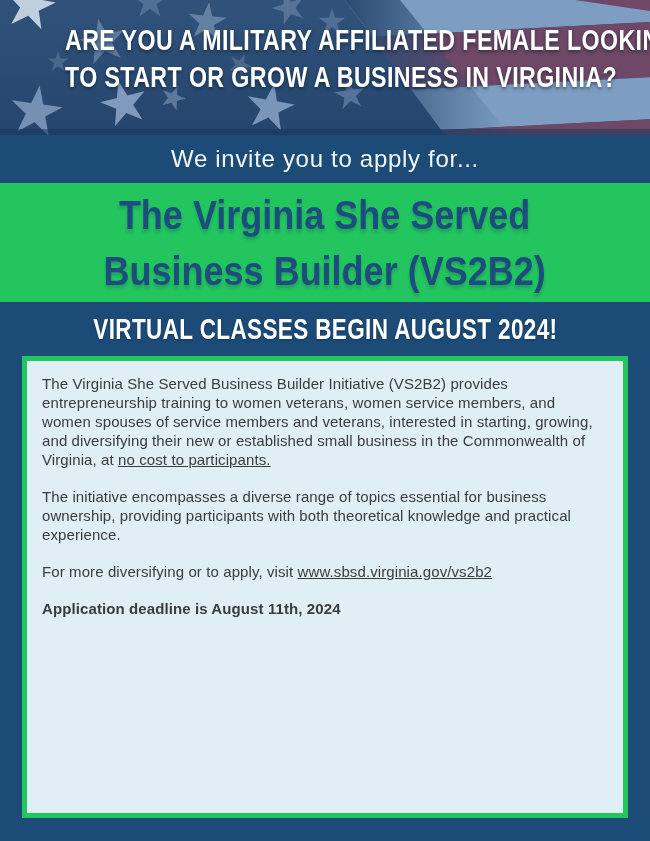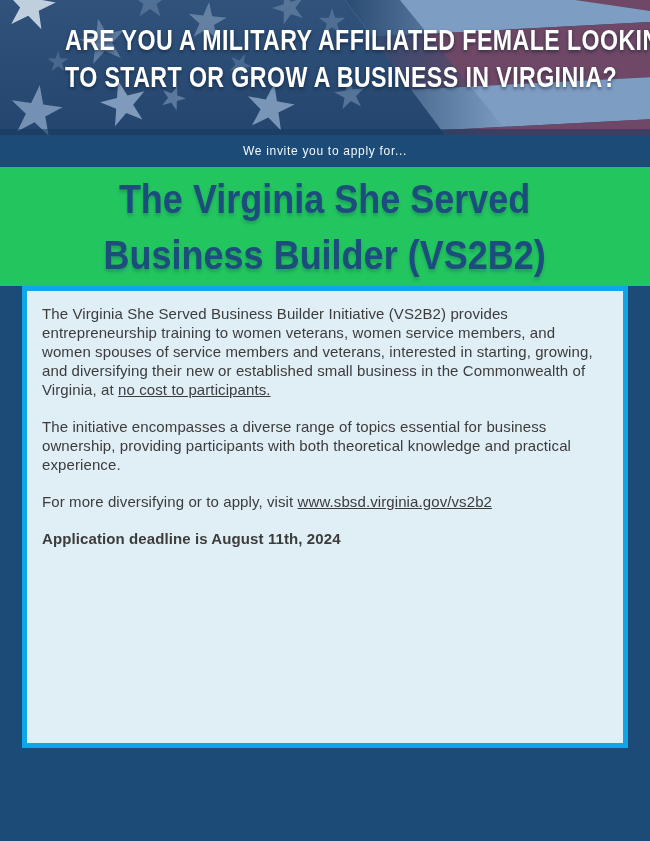--- a/index.html
+++ b/index.html
@@ -11,42 +11,42 @@
   .flag-banner{position:relative;height:135px;overflow:hidden;}
   .flag-banner svg{position:absolute;left:0;top:0;width:650px;height:135px;display:block;}
   .headline{
     position:absolute;left:0;right:0;top:22px;margin:0;text-align:center;
     color:#ffffff;font-weight:bold;font-size:29px;line-height:37px;
     transform:scaleX(0.80);transform-origin:50% 50%;letter-spacing:0.5px;
     text-shadow:0 2px 4px rgba(10,25,45,0.55);white-space:nowrap;
   }
   
   .invite-band{
-    height:32px;background:#1b4b76;display:flex;align-items:center;justify-content:center;
-    color:#f2f7fb;font-size:12px;letter-spacing:0.7px;font-weight:400;
+    height:48px;background:#1b4b76;display:flex;align-items:center;justify-content:center;
+    color:#f2f7fb;font-size:24px;letter-spacing:0.7px;font-weight:400;
   }
   
   .title-area{
     height:119px;background:#22c55e;display:flex;align-items:center;justify-content:center;
   }
   .program-title{
     margin:0;color:#1c4d7c;font-size:40px;font-weight:bold;line-height:56px;text-align:center;
     transform:scaleX(0.90);transform-origin:50% 50%;white-space:nowrap;
     text-shadow:0 3px 3px rgba(28,60,100,0.25);
   }
   
   .bottom-section{background:#1b4b76;height:539px;box-sizing:border-box;}
   .classes-banner{
     height:54px;display:flex;align-items:center;justify-content:center;
     color:#ffffff;font-size:30px;font-weight:bold;letter-spacing:0.5px;
   }
   .classes-banner .squeeze{transform:scaleX(0.75);transform-origin:50% 50%;white-space:nowrap;
     text-shadow:0 1px 2px rgba(10,25,45,0.35);}
   .info-box{
-    margin:0 22px;background:#e0eef6;border:5px solid #0ea5e9;height:462px;
+    margin:0 22px;background:#e0eef6;border:5px solid #22c55e;height:462px;
     box-sizing:border-box;padding:13px 15px 8px 15px;
     color:#3c3c3c;font-size:15px;line-height:19px;letter-spacing:0.1px;
   }
   .info-box p{margin:0 0 18px 0;}
   .info-box p:last-child{margin-bottom:0;}
   .u{text-decoration:underline;color:inherit;cursor:pointer;}
   .deadline{font-weight:bold;}
 </style>
 </head>
 <body>
@@ -105,20 +105,23 @@
   </div>
 
   <div class="title-area">
     <h2 class="program-title">
       <span>The Virginia She Served</span><br>
       <span>Business Builder (VS2B2)</span>
     </h2>
   </div>
 
   <div class="bottom-section">
+    <div class="classes-banner">
+      <span class="squeeze">VIRTUAL CLASSES BEGIN AUGUST 2024!</span>
+    </div>
 
     <div class="info-box">
       <p><span>The Virginia She Served Business Builder Initiative (VS2B2) provides entrepreneurship training to women veterans, women service members, and women spouses of service members and veterans, interested in starting, growing, and diversifying their new or established small business in the Commonwealth of Virginia, at </span><span class="u">no cost to participants.</span></p>
 
 
       <p>The initiative encompasses a diverse range of topics essential for business ownership, providing participants with both theoretical knowledge and practical experience.</p>
 
       <p><span>For more diversifying or to apply, visit </span><span class="u">www.sbsd.virginia.gov/vs2b2</span></p>
 
 

